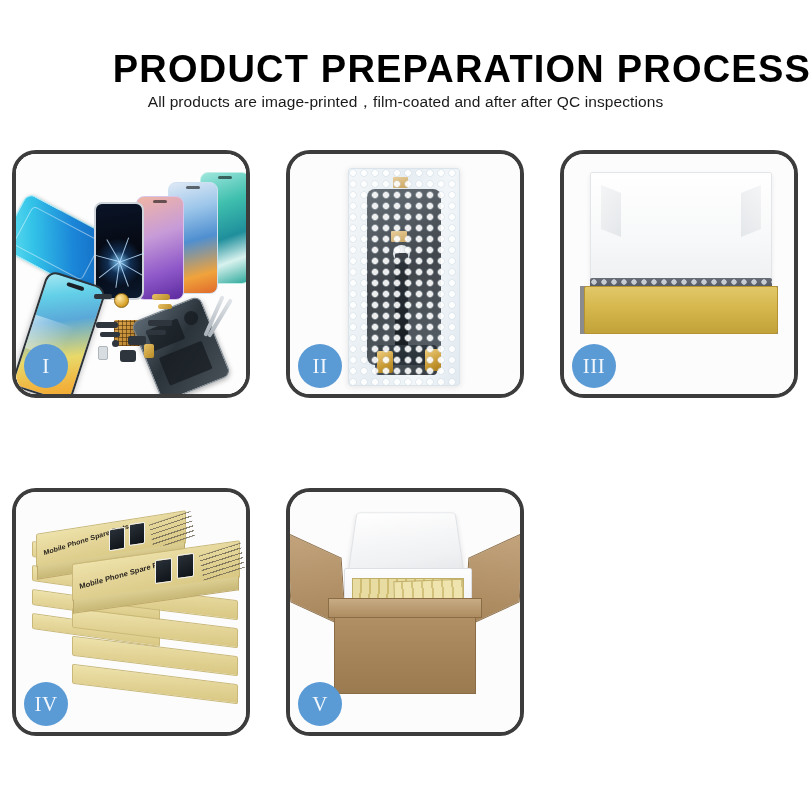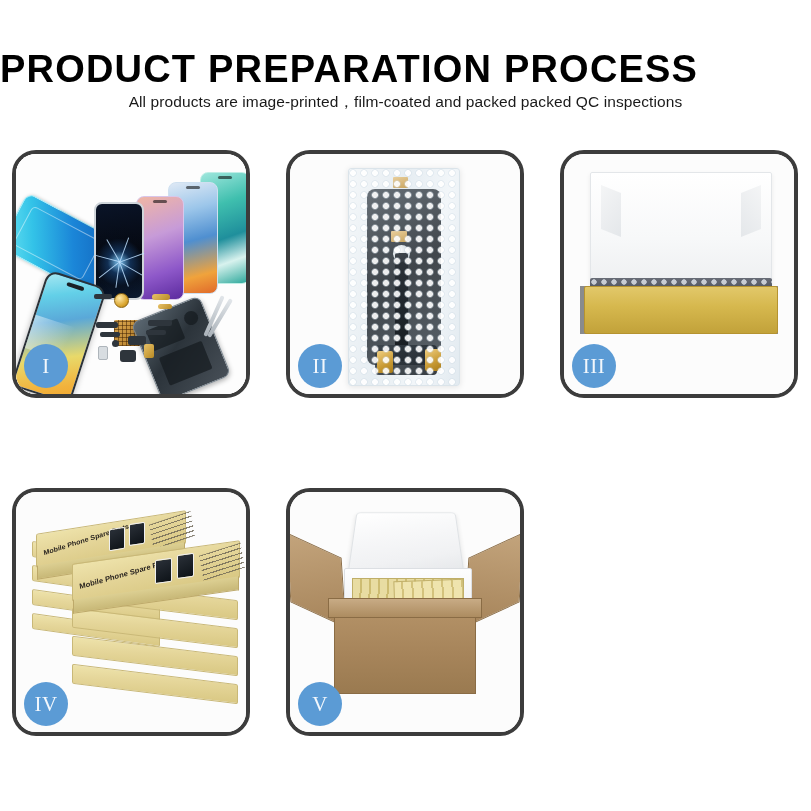--- a/index.html
+++ b/index.html
@@ -8,23 +8,23 @@
     background: #ffffff;
     font-family: "Liberation Sans", sans-serif;
     overflow: hidden;
   }
   #page { position: relative; width: 811px; height: 811px; background: #fff; }
 
   
   #header { position: absolute; left: 0; top: 0; width: 811px; height: 140px; }
   #title {
     position: absolute; left: 0; top: 48px; width: 811px;
-    text-align: left; color: #000;
+    text-align: right; color: #000;
     font-size: 38px; font-weight: bold; letter-spacing: 1.2px;
-    font-family: "Liberation Sans", sans-serif; white-space: nowrap;
+    font-family: "Liberation Sans", sans-serif; white-space: nowrap; padding-left: 24px;
   }
   #subtitle {
     position: absolute; left: 0; top: 92px; width: 811px;
     text-align: center; color: #1a1a1a;
     font-size: 15.5px; font-weight: normal; letter-spacing: .1px;
     font-family: "Liberation Sans", sans-serif; white-space: nowrap;
   }
 
   
   #grid { position: absolute; left: 0; top: 140px; width: 811px; height: 620px; }
@@ -268,21 +268,21 @@
   .p6 .seam{position:absolute;background:rgba(120,94,58,.55);}
   .p6 .tape{position:absolute;background:#a6875c;opacity:.85;border-radius:1px;}
 </style>
 </head>
 <body>
 
 <div id="page">
 
   <div id="header">
     <div id="title">PRODUCT PREPARATION PROCESS</div>
-    <div id="subtitle">All products are image-printed，film-coated and packed packed QC inspections</div>
+    <div id="subtitle">All products are image-printed，film-coated and after after QC inspections</div>
   </div>
 
   <div id="grid">
 
     <div class="panel p1" style="left:12px; top:10px;">
       <div class="stage">
         <div class="bg"></div>
         <div class="scr a2"></div>
         <div class="scr a"></div>
         <div class="scr e">

